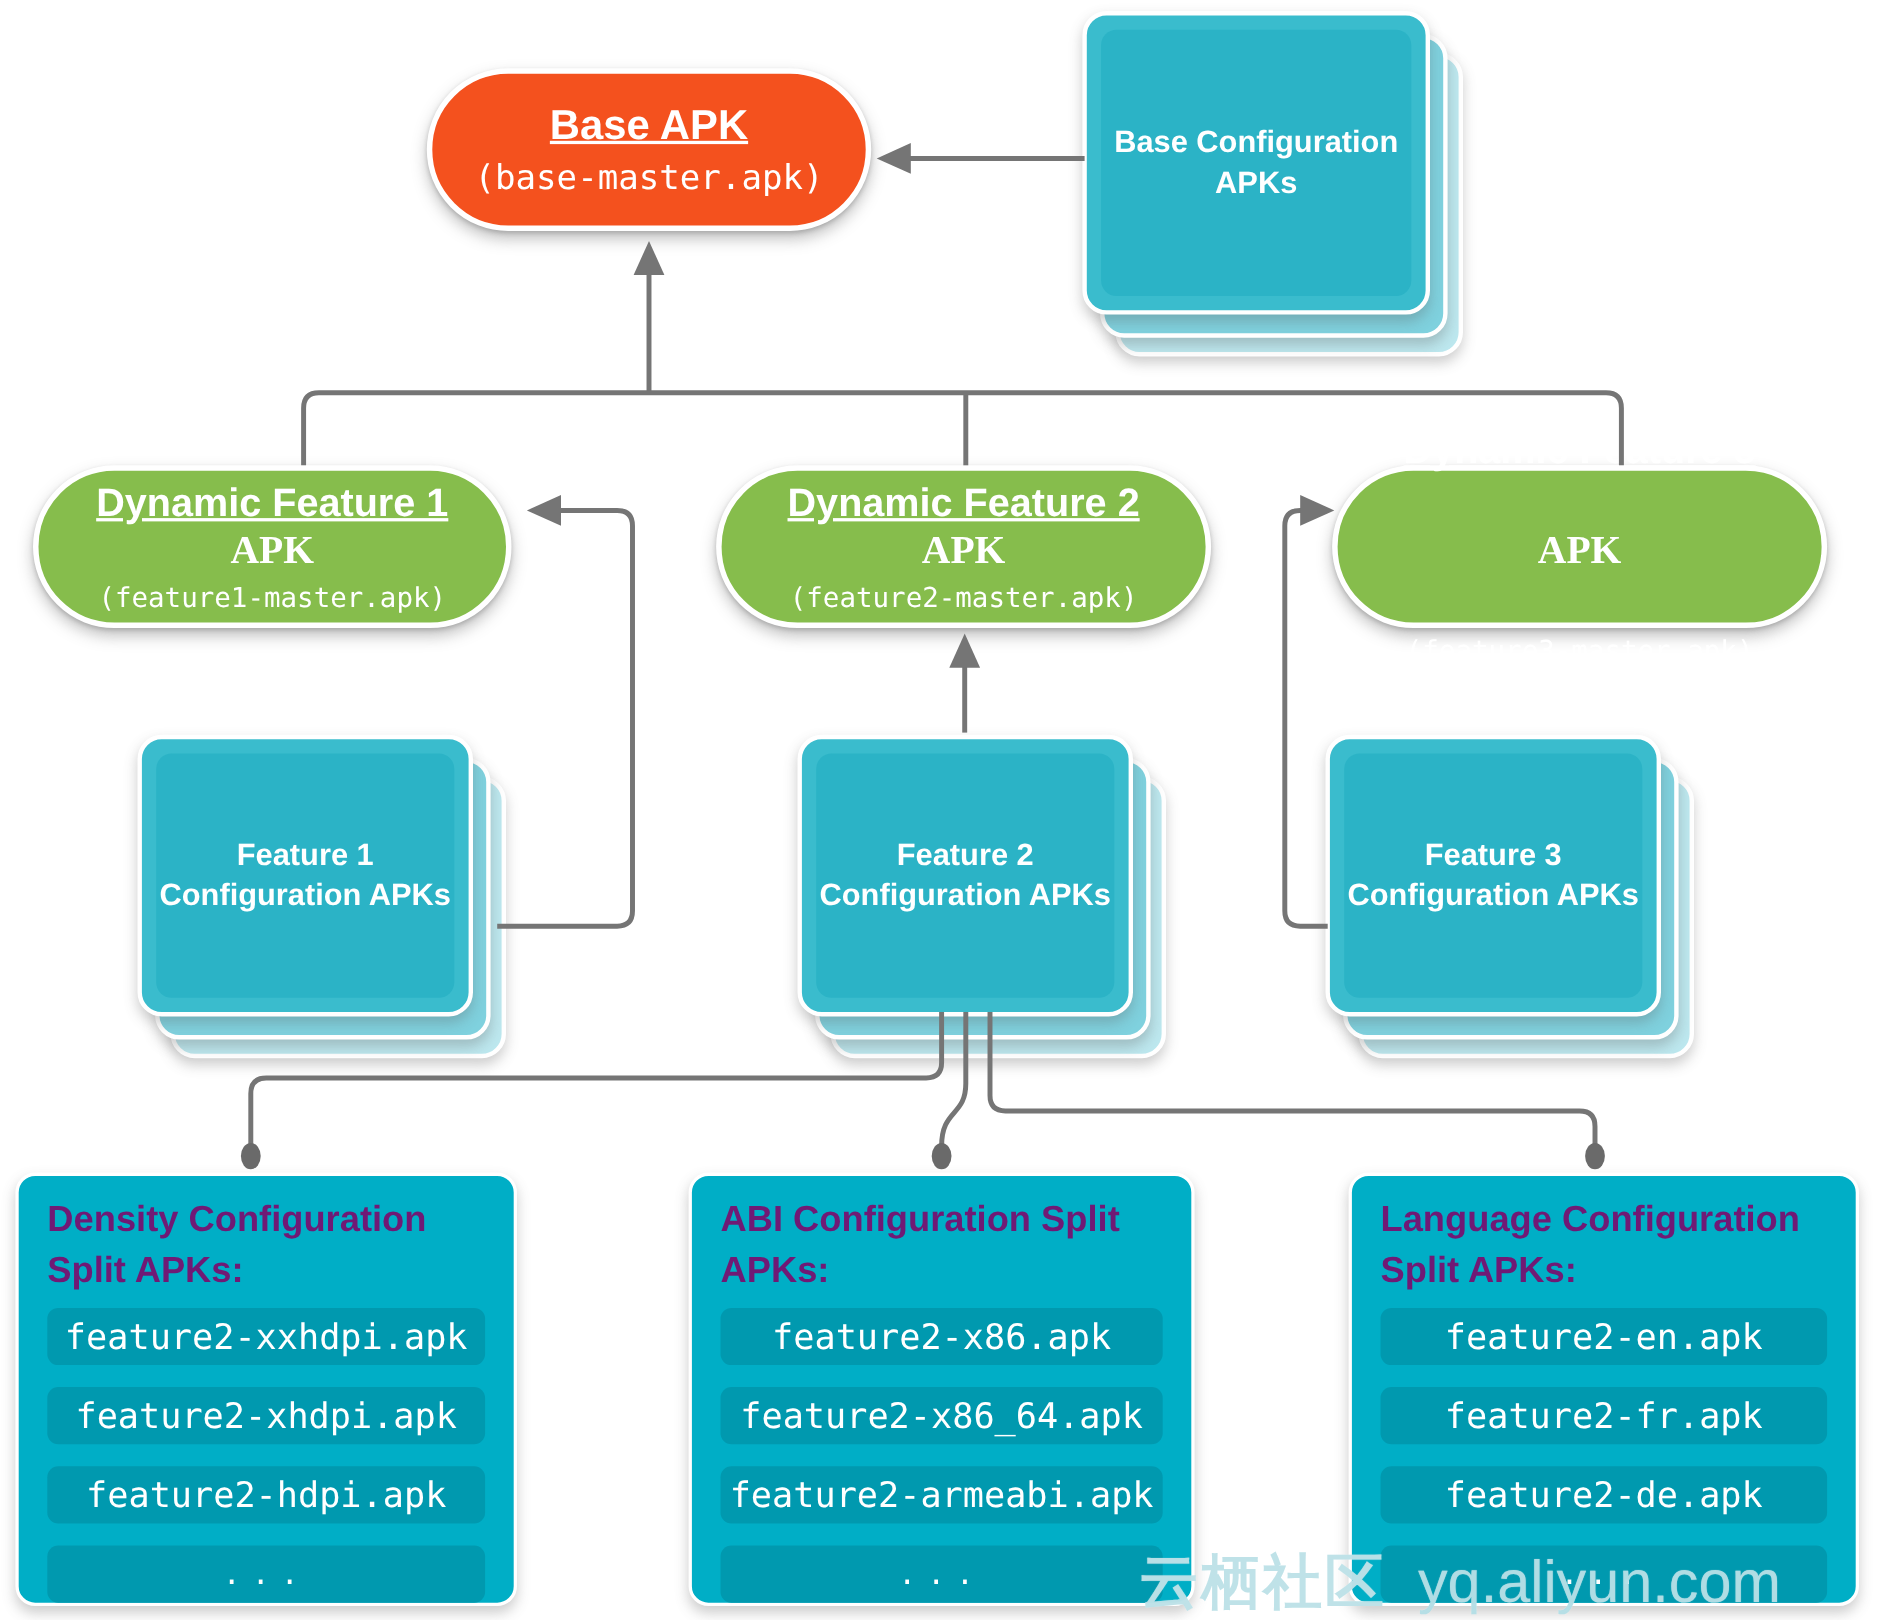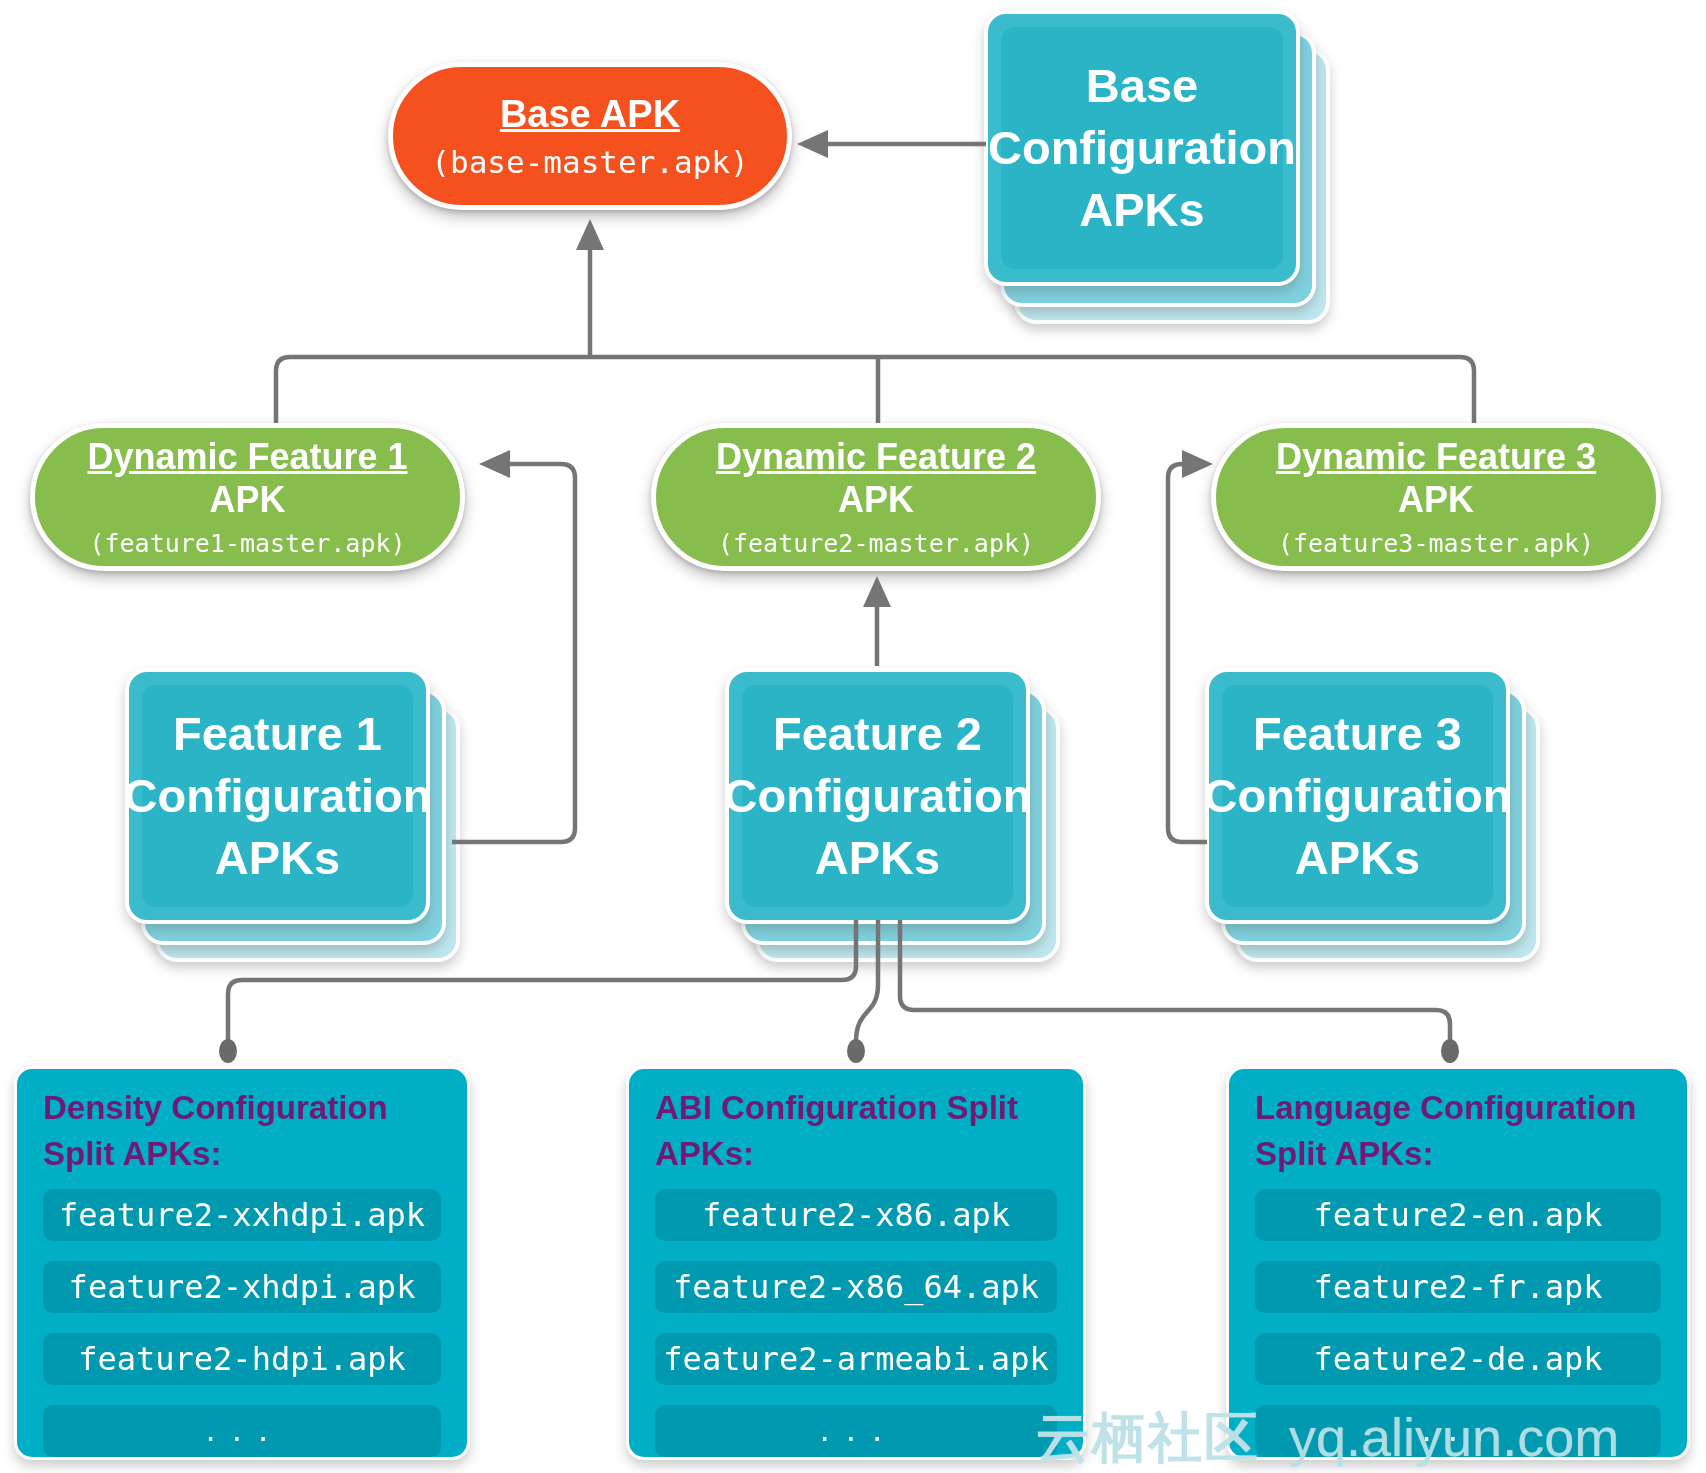--- a/index.html
+++ b/index.html
@@ -7,21 +7,21 @@
   .canvas{position:relative;width:1706px;height:1473px;background:#ffffff;overflow:hidden;}
 
   
   .pill{
     position:absolute; border:5px solid #ffffff; border-radius:80px;
     box-shadow:0 7px 14px rgba(90,90,90,.38), 0 2px 4px rgba(0,0,0,.18);
     display:flex; flex-direction:column; align-items:center; justify-content:center;
     color:#ffffff; text-align:center; box-sizing:border-box; z-index:3;
   }
   .pill .t1{font-size:36px; font-weight:bold; line-height:1.18;text-decoration:underline;}
-  .pill .t2{font-size:36px; font-weight:bold; line-height:1.18;}
+  .pill .t2{font-size:36px; font-weight:bold; line-height:1.18;font-family:Liberation Serif, serif;}
   .pill .file{font-family:"DejaVu Sans Mono", monospace; font-size:25px; margin-top:8px;}
   .pill.orange{background:#F4511E;}
   .pill.green{background:#86BD4C;}
   .pill.orange .file{font-size:31px;}
   .pill.orange .t1{font-size:38px;}
 
   
   .stack{position:absolute; z-index:2;}
   .stack .layer{
     position:absolute; border:4px solid #ffffff; border-radius:22px;
@@ -32,21 +32,21 @@
   .stack .layer.l2{background:#7fd1de;}
   .stack .layer.front{
     background:#3ABCCD; z-index:2;
     display:flex; align-items:center; justify-content:center;
   }
   .stack .inner{
     position:absolute; left:13px; top:13px; right:13px; bottom:13px;
     background:#2BB3C6; border-radius:14px;
   }
   .stack .label{
-    position:relative; color:#ffffff; font-size:47px; font-weight:bold;
+    position:relative; color:#ffffff; font-size:28px; font-weight:bold;
     line-height:1.32; text-align:center; padding:0 10px;
   }
 
   
   .splitbox{
     position:absolute; top:1066px; height:394px; background:#00AEC6;
     border:3px solid #ffffff; border-radius:18px; box-sizing:border-box;
     box-shadow:0 6px 12px rgba(90,90,90,.30);
     display:flex; flex-direction:column; z-index:2;
     padding:14px 26px 10px 26px;
@@ -103,21 +103,21 @@
     <div class="t2">APK</div>
     <div class="file">(feature1-master.apk)</div>
   </div>
 
   <div class="pill green" style="left:651px;top:423px;width:450px;height:148px;">
     <div class="t1">Dynamic Feature 2</div>
     <div class="t2">APK</div>
     <div class="file">(feature2-master.apk)</div>
   </div>
 
-  <div class="pill green" style="left:1211px;top:423px;width:450px;height:148px;">
+  <div class="pill green" style="left:1211px;top:423px;width:450px;height:148px;gap:48px;">
     <div class="t1">Dynamic Feature 3</div>
     <div class="t2">APK</div>
     <div class="file">(feature3-master.apk)</div>
   </div>
 
   <div class="stack" style="left:125px;top:668px;width:305px;height:256px;">
     <div class="layer l3" style="left:30px;top:38px;width:305px;height:256px;"></div>
     <div class="layer l2" style="left:16px;top:21px;width:305px;height:256px;"></div>
     <div class="layer front" style="left:0;top:0;width:305px;height:256px;">
       <div class="inner"></div>

